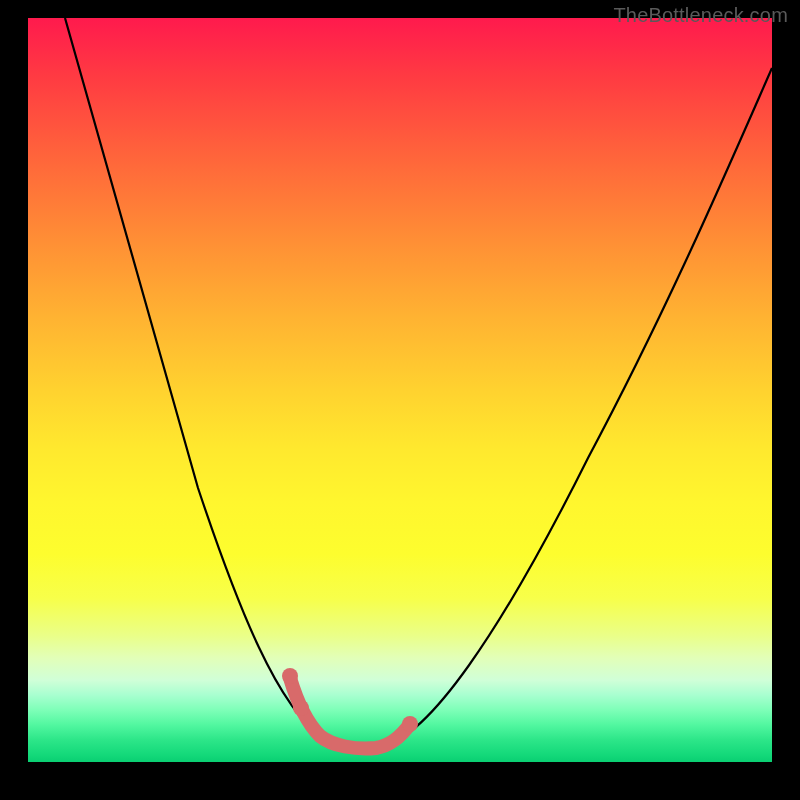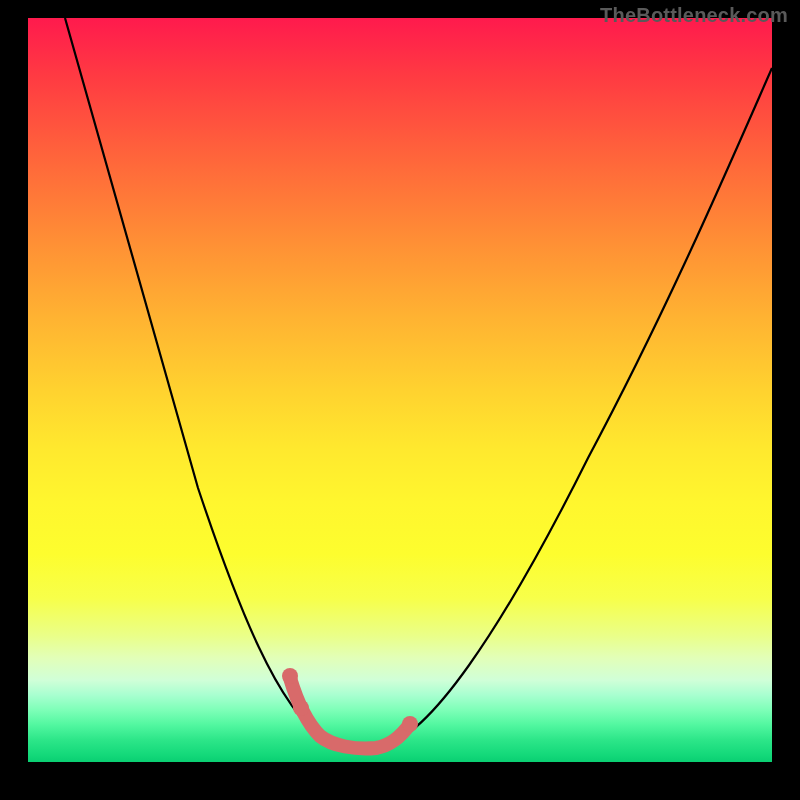--- a/index.html
+++ b/index.html
@@ -38,21 +38,21 @@
       #14d97a 99%,
       #0acf72 100%
     );
   }
   .watermark {
     position: absolute;
     top: 4px;
     right: 12px;
     color: #5a5a5a;
     font-size: 20px;
-    font-weight: 700;
+    font-weight: 400;
     letter-spacing: 0.2px;
     z-index: 10;
   }
   svg.plot {
     position: absolute;
     left: 0;
     top: 0;
     width: 744px;
     height: 744px;
   }

